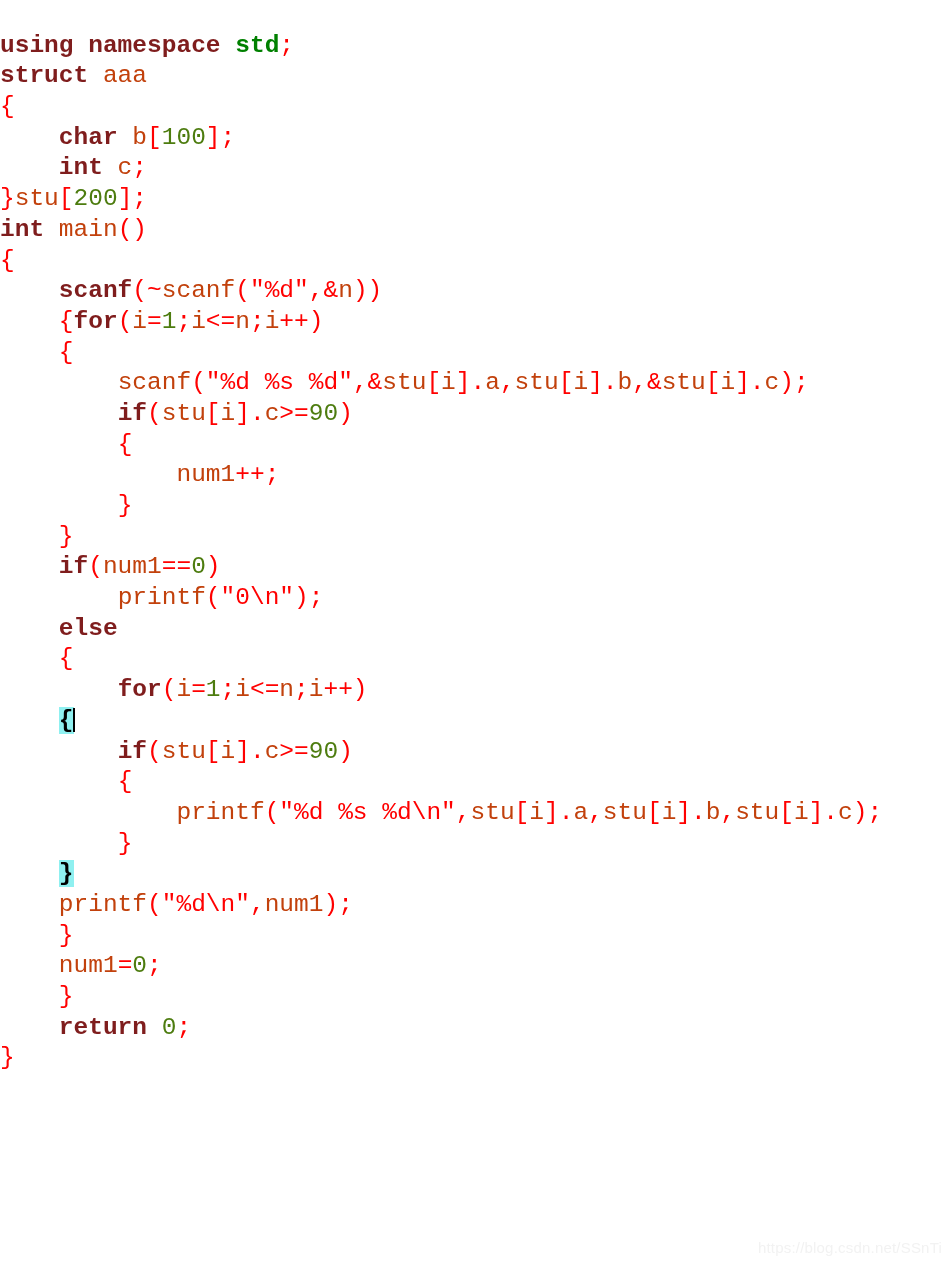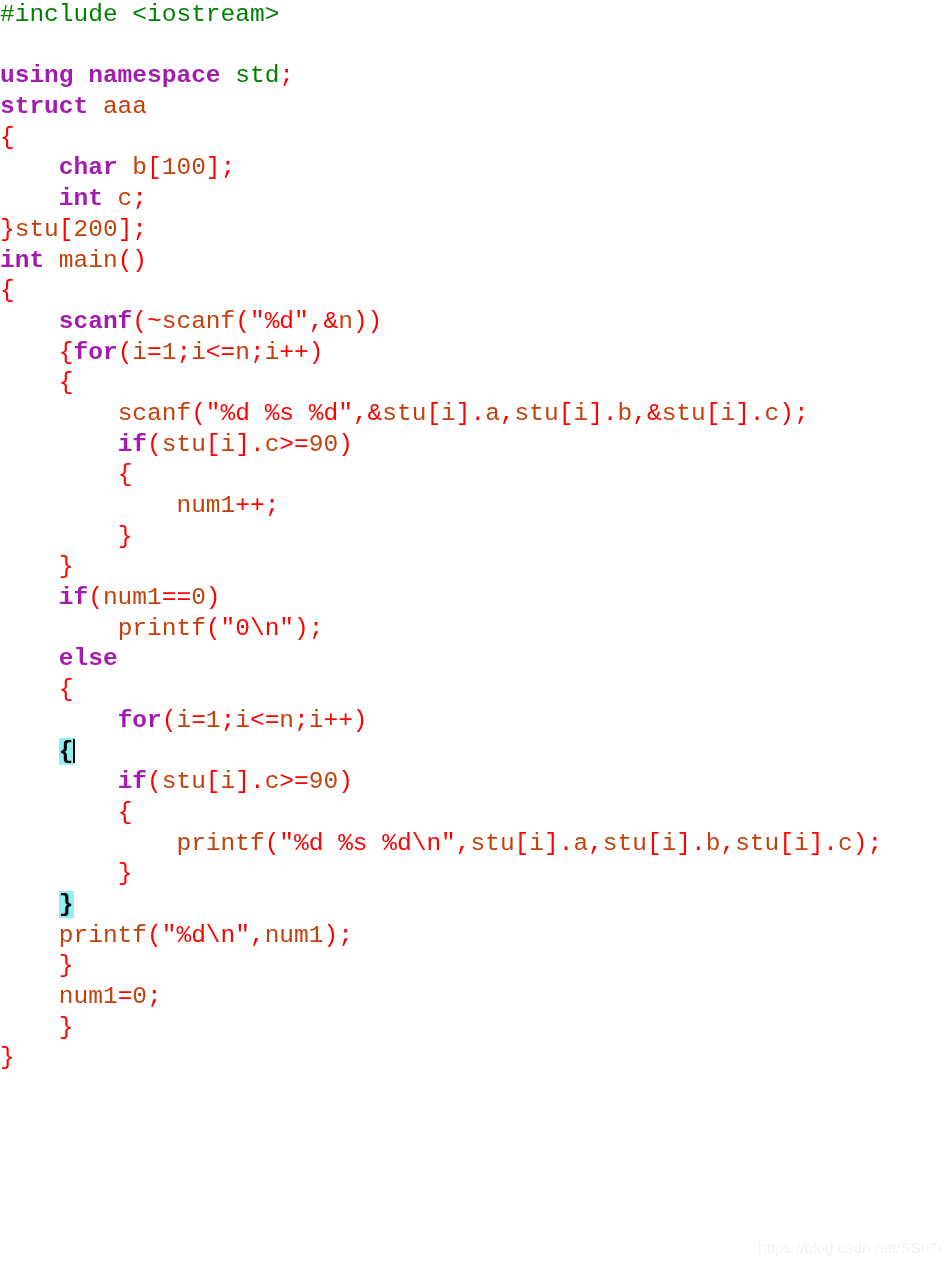--- a/index.html
+++ b/index.html
@@ -30,25 +30,25 @@
     line-height: 30.7px;
     font-size: 24.5px;
     letter-spacing: 0px;
     white-space: pre;
     color: #3c3c3c;
   }
   .code-line .tok { white-space: pre; }
 
   
   .t-pre   { color: #008000; }            
-  .t-kw    { color: #a21caf; font-weight: bold; }  
-  .t-std   { color: #008000; font-weight: normal; }  
+  .t-kw    { color: #7f1d1d; font-weight: bold; }  
+  .t-std   { color: #008000; font-weight: bold; }  
   .t-id    { color: #c2410c; }            
   .t-punc  { color: #ff0000; }            
-  .t-num   { color: #c2410c; }            
+  .t-num   { color: #4d7c0f; }            
   .t-str   { color: #ff0000; }            
   .t-plain { color: #3c3c3c; }
 
   
   .t-hl {
     background: #8ff0f0;
     color: #000000;
     font-weight: bold;
   }
   .caret {
@@ -69,21 +69,20 @@
     color: #f2f2f2;
     letter-spacing: 0.2px;
     user-select: none;
   }
 </style>
 </head>
 <body>
 
 <div id="code-surface">
   <div id="code-block">
-      <div class="code-line"><span class="tok t-pre">#include &lt;iostream&gt;</span></div>
       <div class="code-line"><span class="tok t-plain"></span></div>
       <div class="code-line"><span class="tok t-kw">using namespace </span><span class="tok t-std">std</span><span class="tok t-punc">;</span></div>
       <div class="code-line"><span class="tok t-kw">struct</span><span class="tok t-id"> aaa</span></div>
       <div class="code-line"><span class="tok t-punc">{</span></div>
       <div class="code-line"><span class="tok t-plain">    </span><span class="tok t-kw">char</span><span class="tok t-id"> b</span><span class="tok t-punc">[</span><span class="tok t-num">100</span><span class="tok t-punc">];</span></div>
       <div class="code-line"><span class="tok t-plain">    </span><span class="tok t-kw">int</span><span class="tok t-id"> c</span><span class="tok t-punc">;</span></div>
       <div class="code-line"><span class="tok t-punc">}</span><span class="tok t-id">stu</span><span class="tok t-punc">[</span><span class="tok t-num">200</span><span class="tok t-punc">];</span></div>
       <div class="code-line"><span class="tok t-kw">int</span><span class="tok t-id"> main</span><span class="tok t-punc">()</span></div>
       <div class="code-line"><span class="tok t-punc">{</span></div>
       <div class="code-line"><span class="tok t-plain">    </span><span class="tok t-kw">scanf</span><span class="tok t-punc">(~</span><span class="tok t-id">scanf</span><span class="tok t-punc">(</span><span class="tok t-str">"%d"</span><span class="tok t-punc">,&amp;</span><span class="tok t-id">n</span><span class="tok t-punc">))</span></div>
@@ -103,16 +102,17 @@
       <div class="code-line"><span class="tok t-plain">    </span><span class="tok t-hl">{</span><span class="caret"></span></div>
       <div class="code-line"><span class="tok t-plain">        </span><span class="tok t-kw">if</span><span class="tok t-punc">(</span><span class="tok t-id">stu</span><span class="tok t-punc">[</span><span class="tok t-id">i</span><span class="tok t-punc">].</span><span class="tok t-id">c</span><span class="tok t-punc">&gt;=</span><span class="tok t-num">90</span><span class="tok t-punc">)</span></div>
       <div class="code-line"><span class="tok t-plain">        </span><span class="tok t-punc">{</span></div>
       <div class="code-line"><span class="tok t-plain">            </span><span class="tok t-id">printf</span><span class="tok t-punc">(</span><span class="tok t-str">"%d %s %d\n"</span><span class="tok t-punc">,</span><span class="tok t-id">stu</span><span class="tok t-punc">[</span><span class="tok t-id">i</span><span class="tok t-punc">].</span><span class="tok t-id">a</span><span class="tok t-punc">,</span><span class="tok t-id">stu</span><span class="tok t-punc">[</span><span class="tok t-id">i</span><span class="tok t-punc">].</span><span class="tok t-id">b</span><span class="tok t-punc">,</span><span class="tok t-id">stu</span><span class="tok t-punc">[</span><span class="tok t-id">i</span><span class="tok t-punc">].</span><span class="tok t-id">c</span><span class="tok t-punc">);</span></div>
       <div class="code-line"><span class="tok t-plain">        </span><span class="tok t-punc">}</span></div>
       <div class="code-line"><span class="tok t-plain">    </span><span class="tok t-hl">}</span></div>
       <div class="code-line"><span class="tok t-plain">    </span><span class="tok t-id">printf</span><span class="tok t-punc">(</span><span class="tok t-str">"%d\n"</span><span class="tok t-punc">,</span><span class="tok t-id">num1</span><span class="tok t-punc">);</span></div>
       <div class="code-line"><span class="tok t-plain">    </span><span class="tok t-punc">}</span></div>
       <div class="code-line"><span class="tok t-plain">    </span><span class="tok t-id">num1</span><span class="tok t-punc">=</span><span class="tok t-num">0</span><span class="tok t-punc">;</span></div>
       <div class="code-line"><span class="tok t-plain">    </span><span class="tok t-punc">}</span></div>
+      <div class="code-line"><span class="tok t-plain">    </span><span class="tok t-kw">return</span><span class="tok t-plain"> </span><span class="tok t-num">0</span><span class="tok t-punc">;</span></div>
       <div class="code-line"><span class="tok t-punc">}</span></div>
     </div>
   <div id="watermark">https://blog.csdn.net/SSnTi</div>
 </div>
 
 </body></html>

